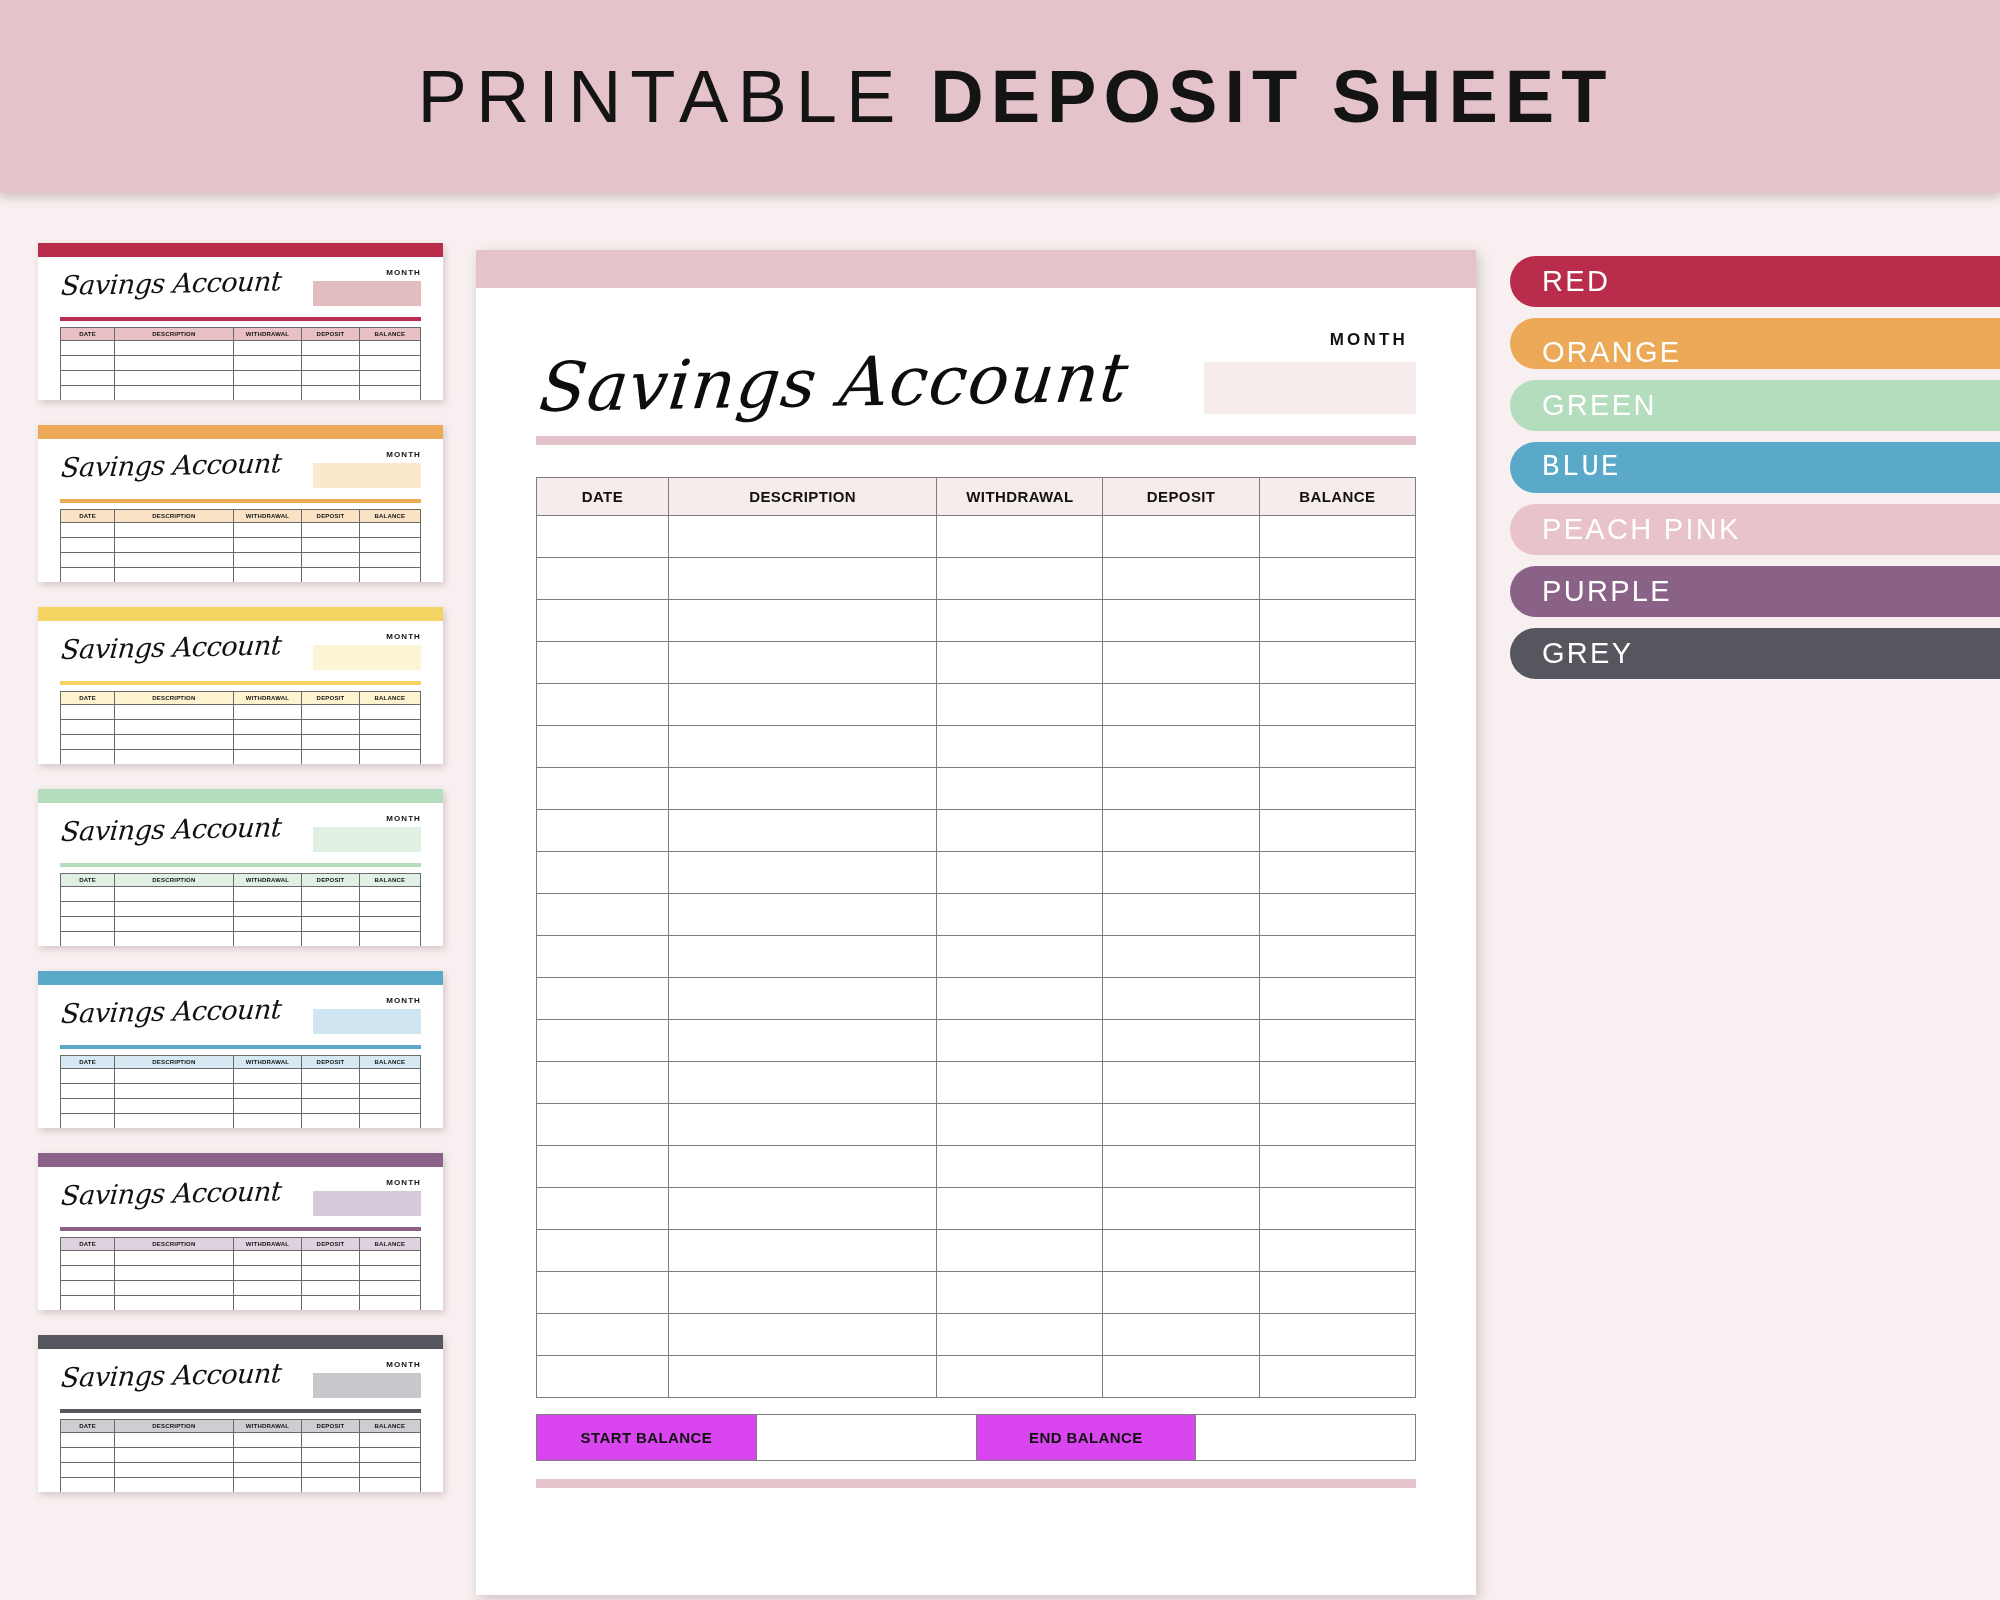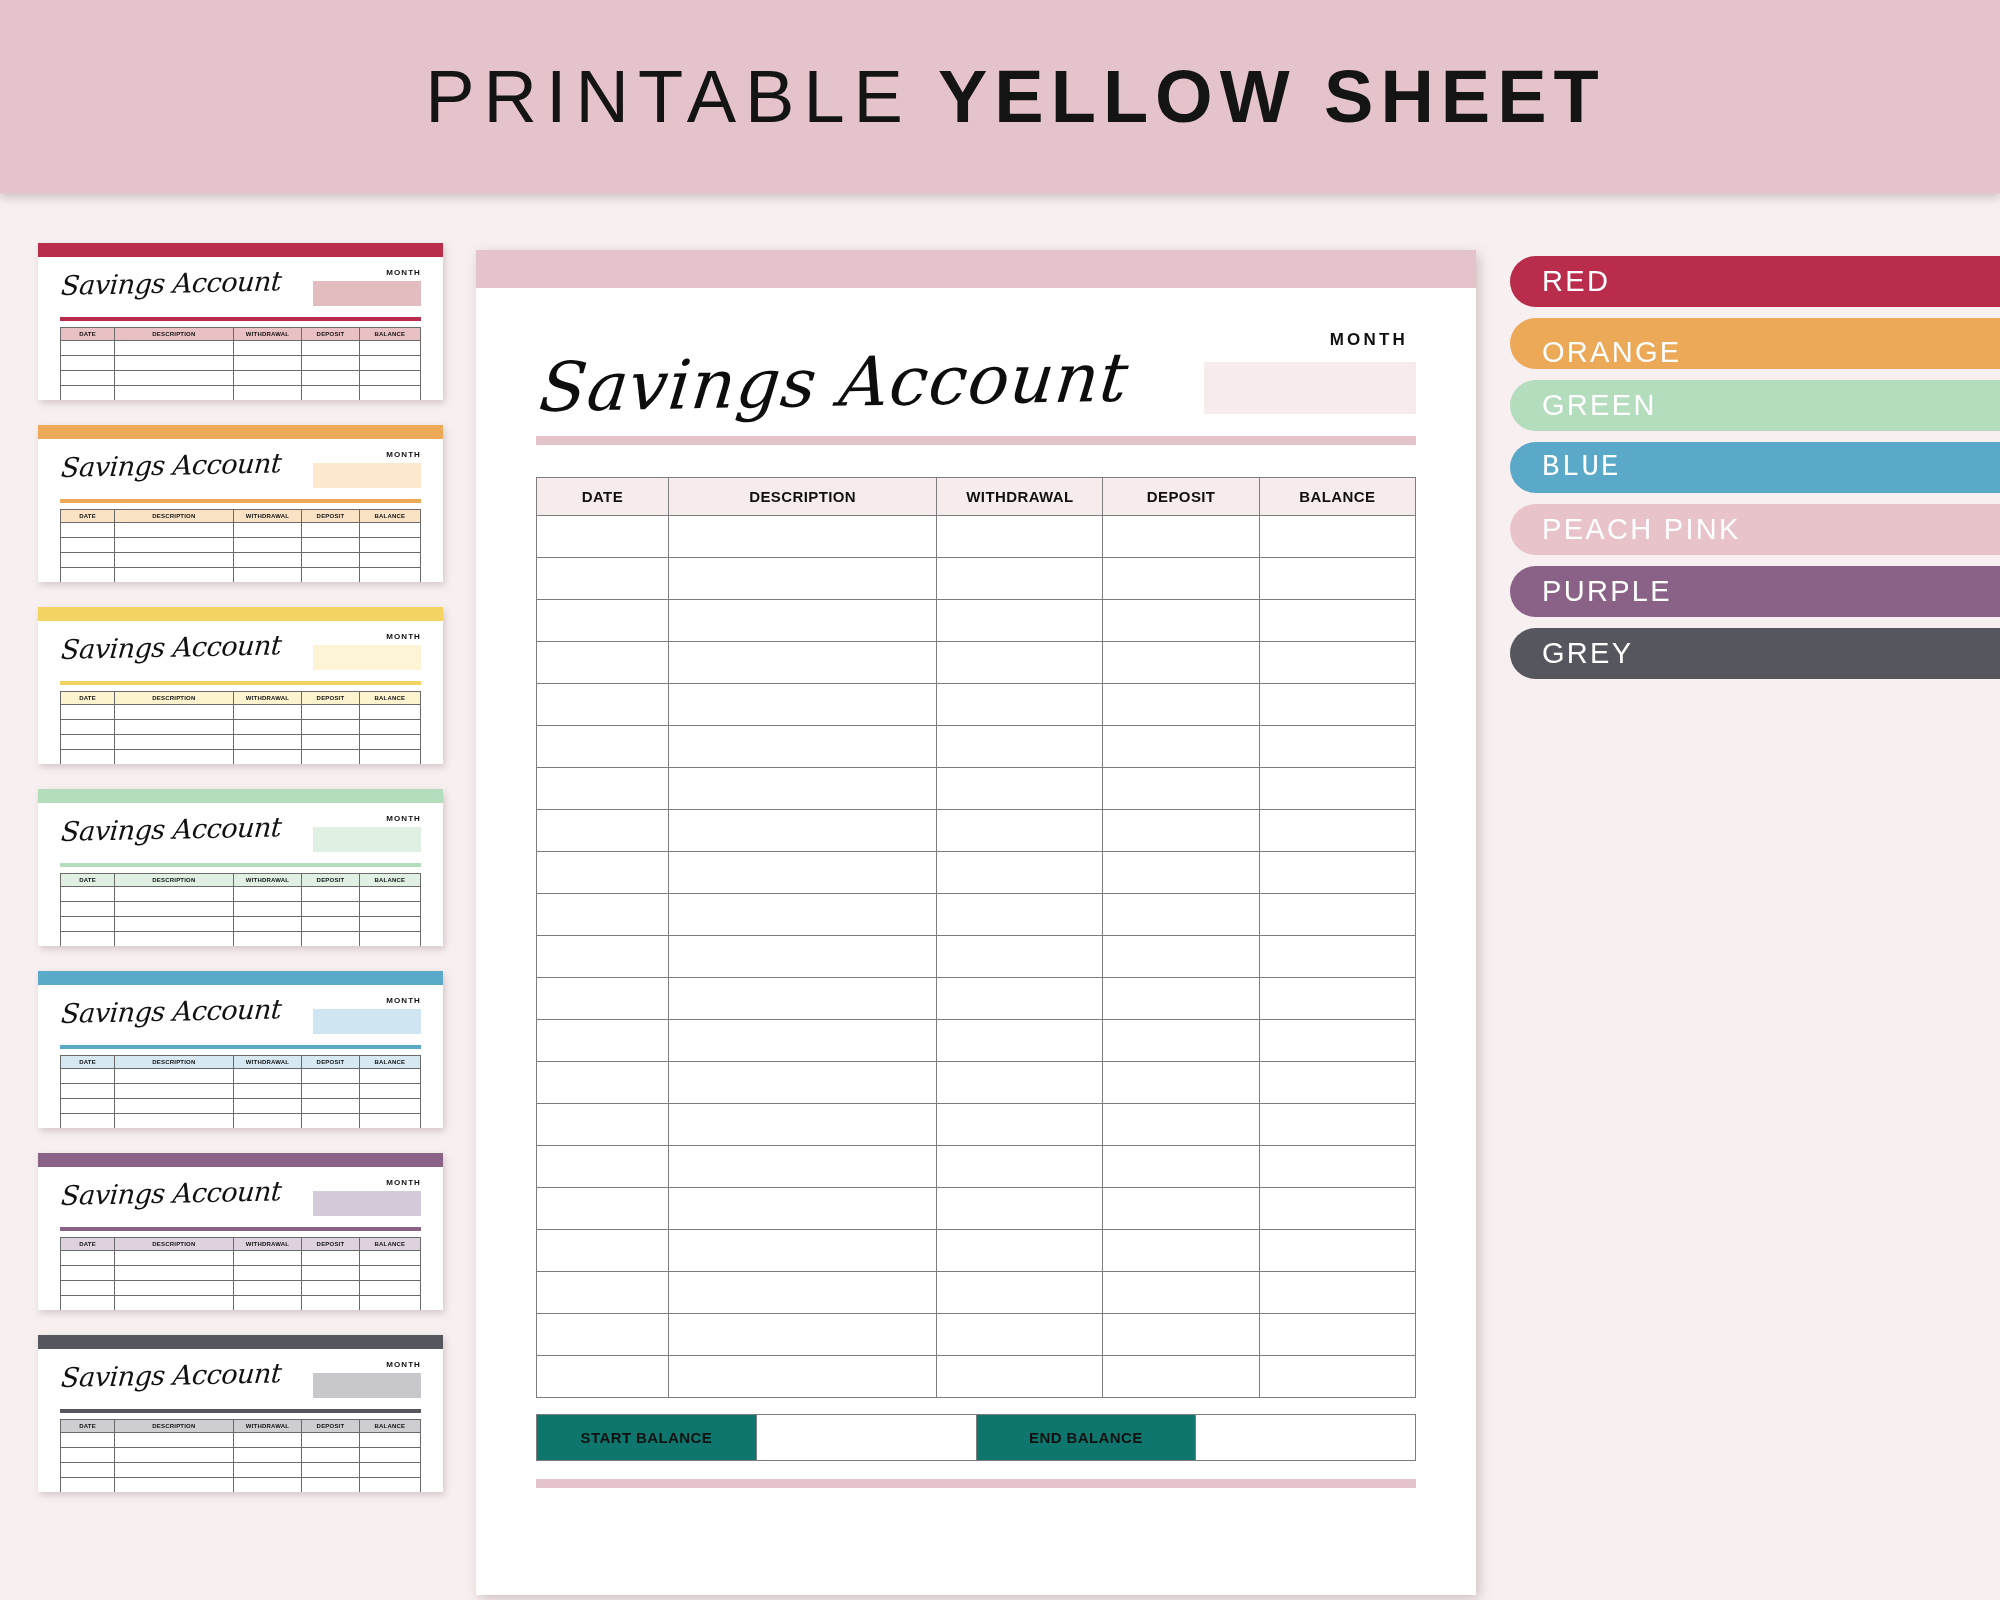--- a/index.html
+++ b/index.html
@@ -201,21 +201,21 @@
   }
   .balance-table td {
     border: 1px solid #7d7d7d;
     height: 46px;
     font-size: 15px;
     font-weight: 600;
     letter-spacing: 0.4px;
     color: #111;
     text-align: center;
   }
-  .balance-label { background: #0f766e; }
+  .balance-label { background: #d946ef; }
   .balance-value { background: #ffffff; }
 
   .main-bottombar {
     height: 9px;
     width: 100%;
     background: #e4c3ca;
     margin-top: 18px;
   }
 
   
@@ -261,21 +261,21 @@
     padding-left: 32px;
     white-space: nowrap;
   }
 </style>
 </head>
 <body>
 
 <div class="header-banner">
   <div class="header-title">
     <span class="light">PRINTABLE</span>
-    <span class="bold">YELLOW SHEET</span>
+    <span class="bold">DEPOSIT SHEET</span>
   </div>
 </div>
 
 <div class="thumb-column" id="thumb-column">
     <div class="thumb-card">
       <div class="thumb-topbar" style="background: rgb(185, 44, 75);"></div>
       <div class="thumb-body">
         <div class="thumb-headrow">
           <div class="thumb-script">Savings Account</div>
           <div class="thumb-monthwrap">

